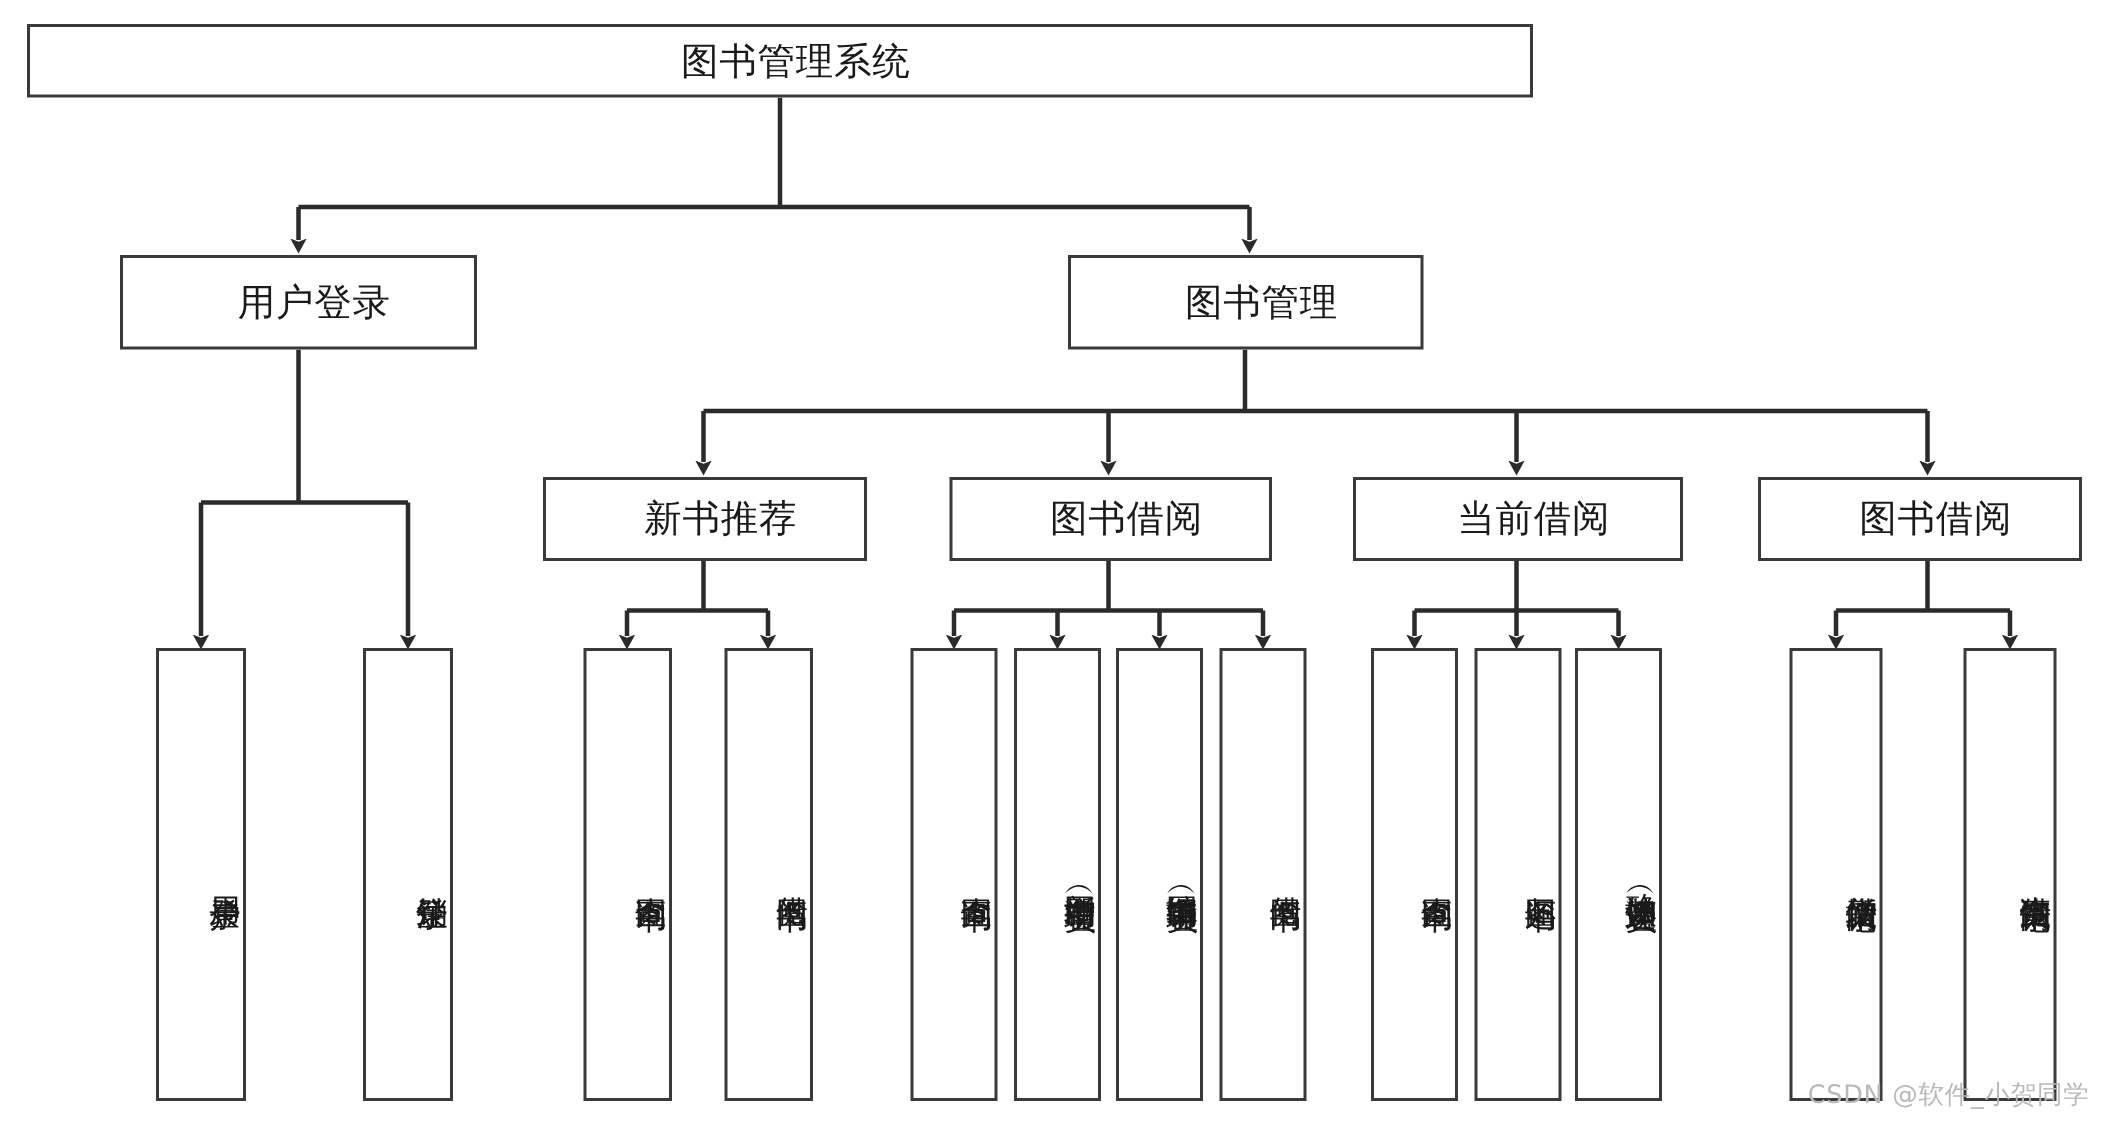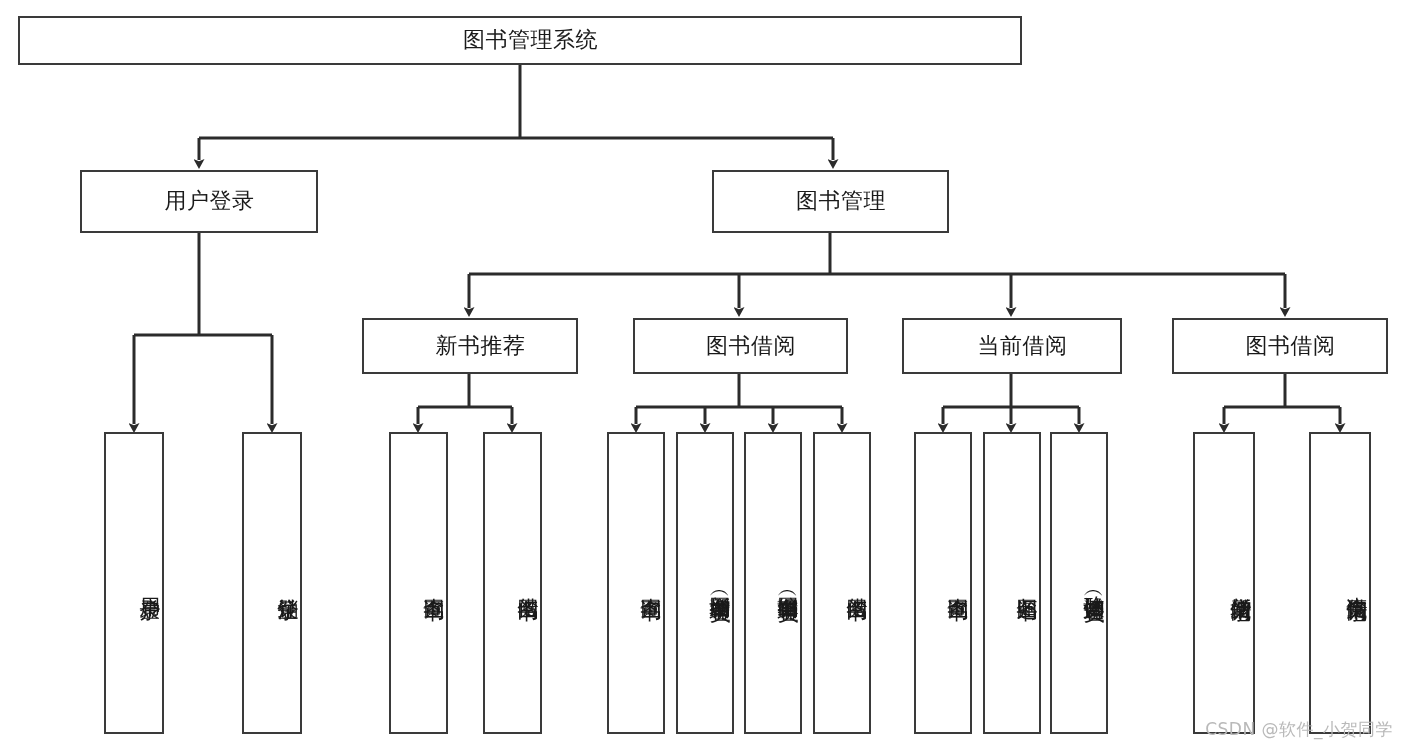--- a/index.html
+++ b/index.html
@@ -30,21 +30,21 @@
     border: 2px solid #3a3a3a;
     background: #ffffff;
     color: #1a1a1a;
     display: flex;
     align-items: center;
     justify-content: center;
     text-align: center;
     z-index: 2;
   }
   .node.horizontal {
-    font-size: 22px;
+    font-size: 25px;
     line-height: 1.2;
     letter-spacing: 0.5px;
     padding-left: 21px;
   }
   .node.vertical {
     writing-mode: vertical-rl;
     text-orientation: upright;
     font-size: 21px;
     line-height: 1.15;
     letter-spacing: 1px;

